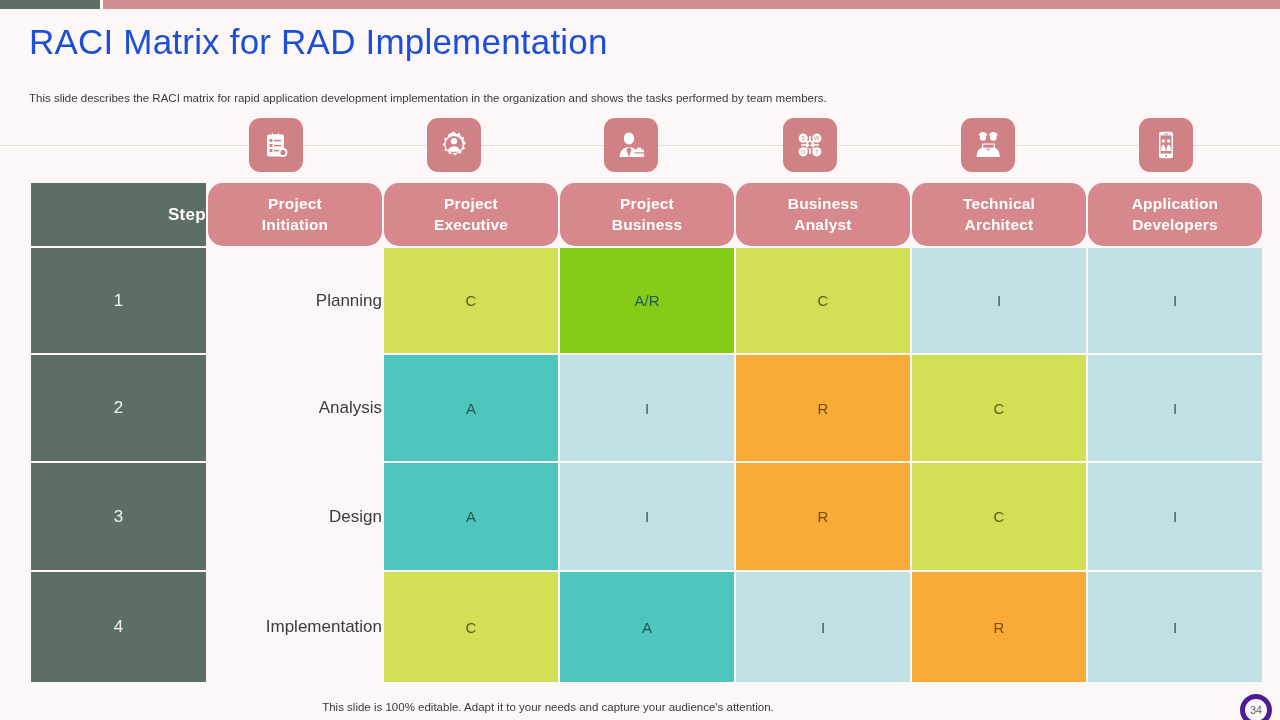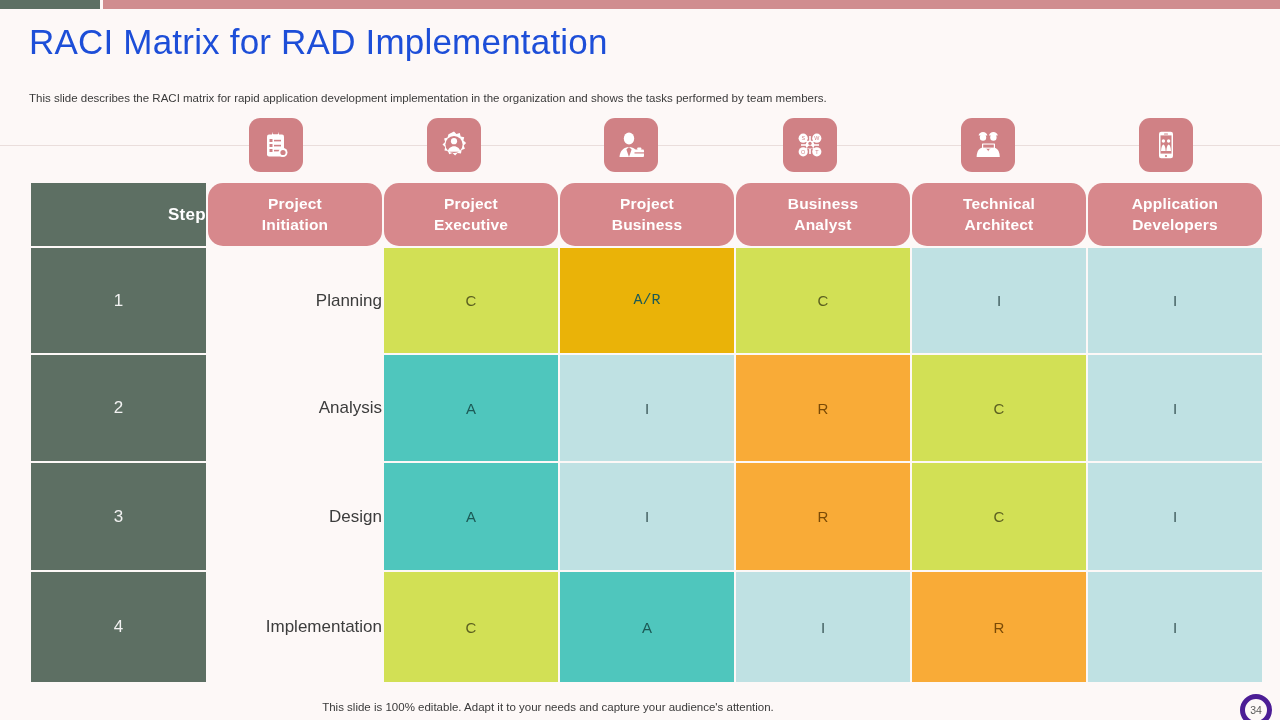--- a/index.html
+++ b/index.html
@@ -150,21 +150,21 @@
     color: #4a4a3a;
   }
   .r-1 { height: 105px; }
   .r-2 { height: 106px; }
   .r-3 { height: 107px; }
   .r-4 { height: 110px; }
 
   
   .v-C   { background: #d2e055; color: #5b5f20; }
   .v-A   { background: #4fc6bd; color: #1c5a56; }
-  .v-AR  { background: #eab308; color: #1c5a56; font-family: Liberation Mono, monospace; }
+  .v-AR  { background: #84cc16; color: #1c5a56; }
   .v-R   { background: #f9ab37; color: #7a4a06; }
   .v-I   { background: #bfe1e3; color: #3d5a5c; }
 
   
   #footer-note {
     position: absolute;
     left: 0;
     top: 701px;
     width: 1096px;
     text-align: center;

